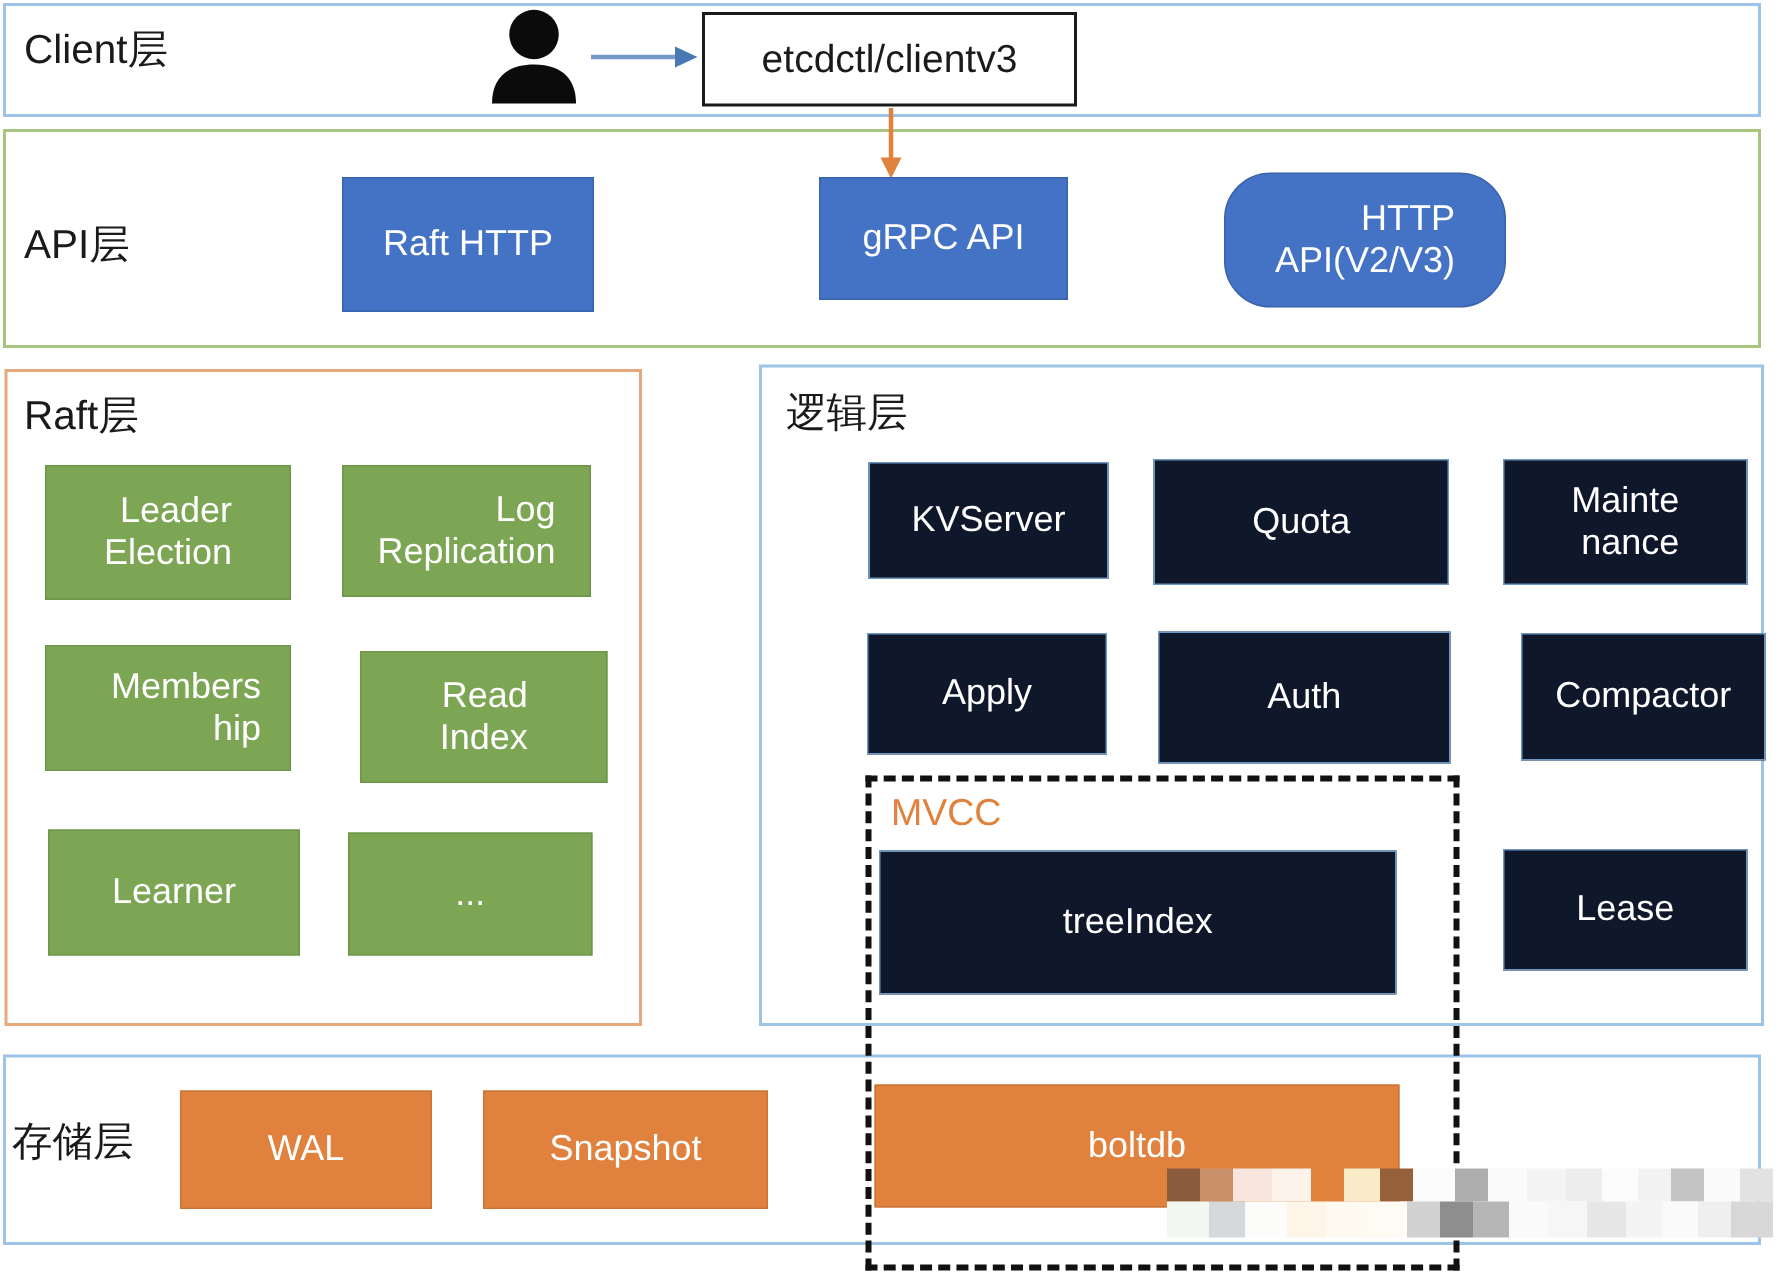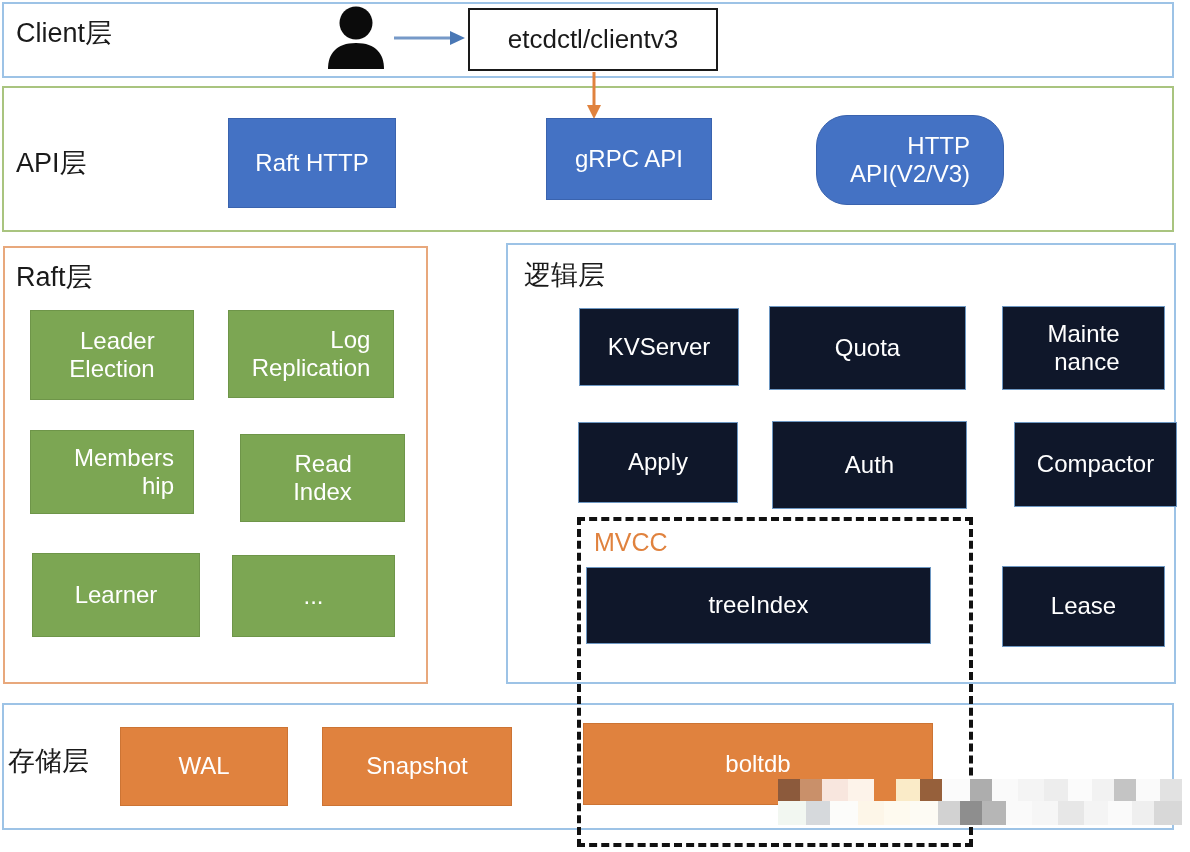--- a/index.html
+++ b/index.html
@@ -67,21 +67,21 @@
   #n-dots      { left: 232px; top: 555px; width: 163px; height: 82px; }
 
   
   #logic-label { left: 524px; top: 262px; }
   #n-kvserver   { left: 579px; top: 308px; width: 160px; height: 78px; }
   #n-quota      { left: 769px; top: 306px; width: 197px; height: 84px; }
   #n-maintenance{ left: 1002px;top: 306px; width: 163px; height: 84px; }
   #n-apply      { left: 578px; top: 422px; width: 160px; height: 81px; }
   #n-auth       { left: 772px; top: 421px; width: 195px; height: 88px; }
   #n-compactor  { left: 1014px;top: 422px; width: 163px; height: 85px; }
-  #n-treeindex  { left: 586px; top: 567px; width: 345px; height: 77px; }
+  #n-treeindex  { left: 586px; top: 567px; width: 345px; height: 96px; }
   #n-lease      { left: 1002px;top: 566px; width: 163px; height: 81px; }
 
   
   #mvcc-group {
     position: absolute;
     left: 577px; top: 517px; width: 396px; height: 330px;
     border: 4px dashed #111111;
     background: transparent;
   }
   #mvcc-label {

